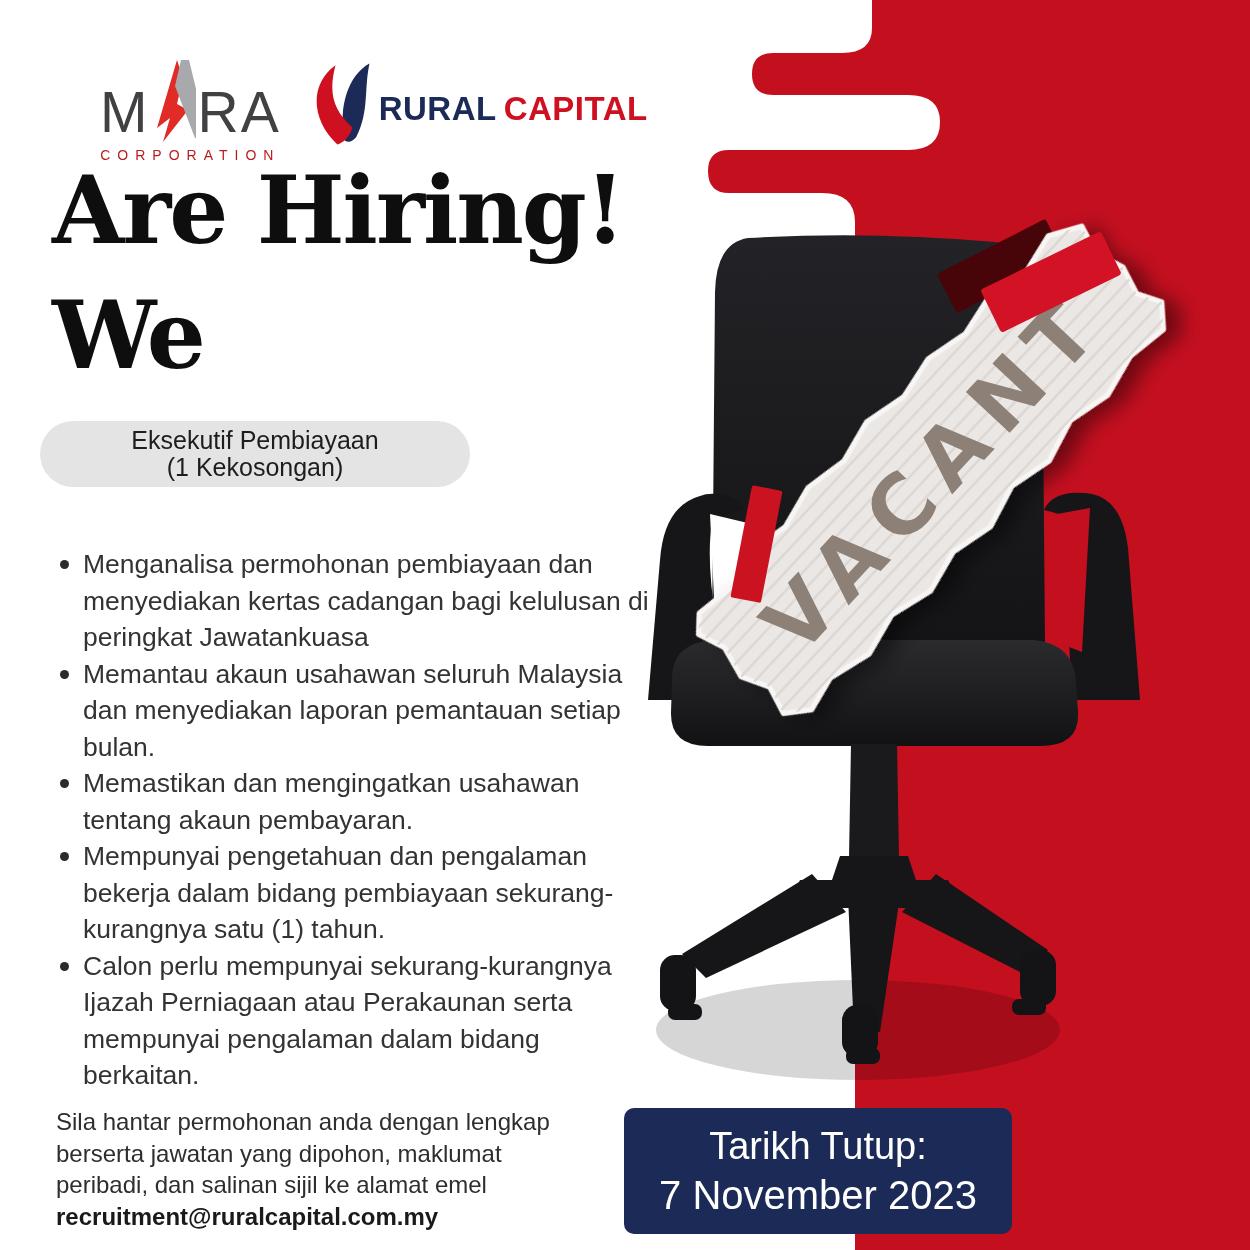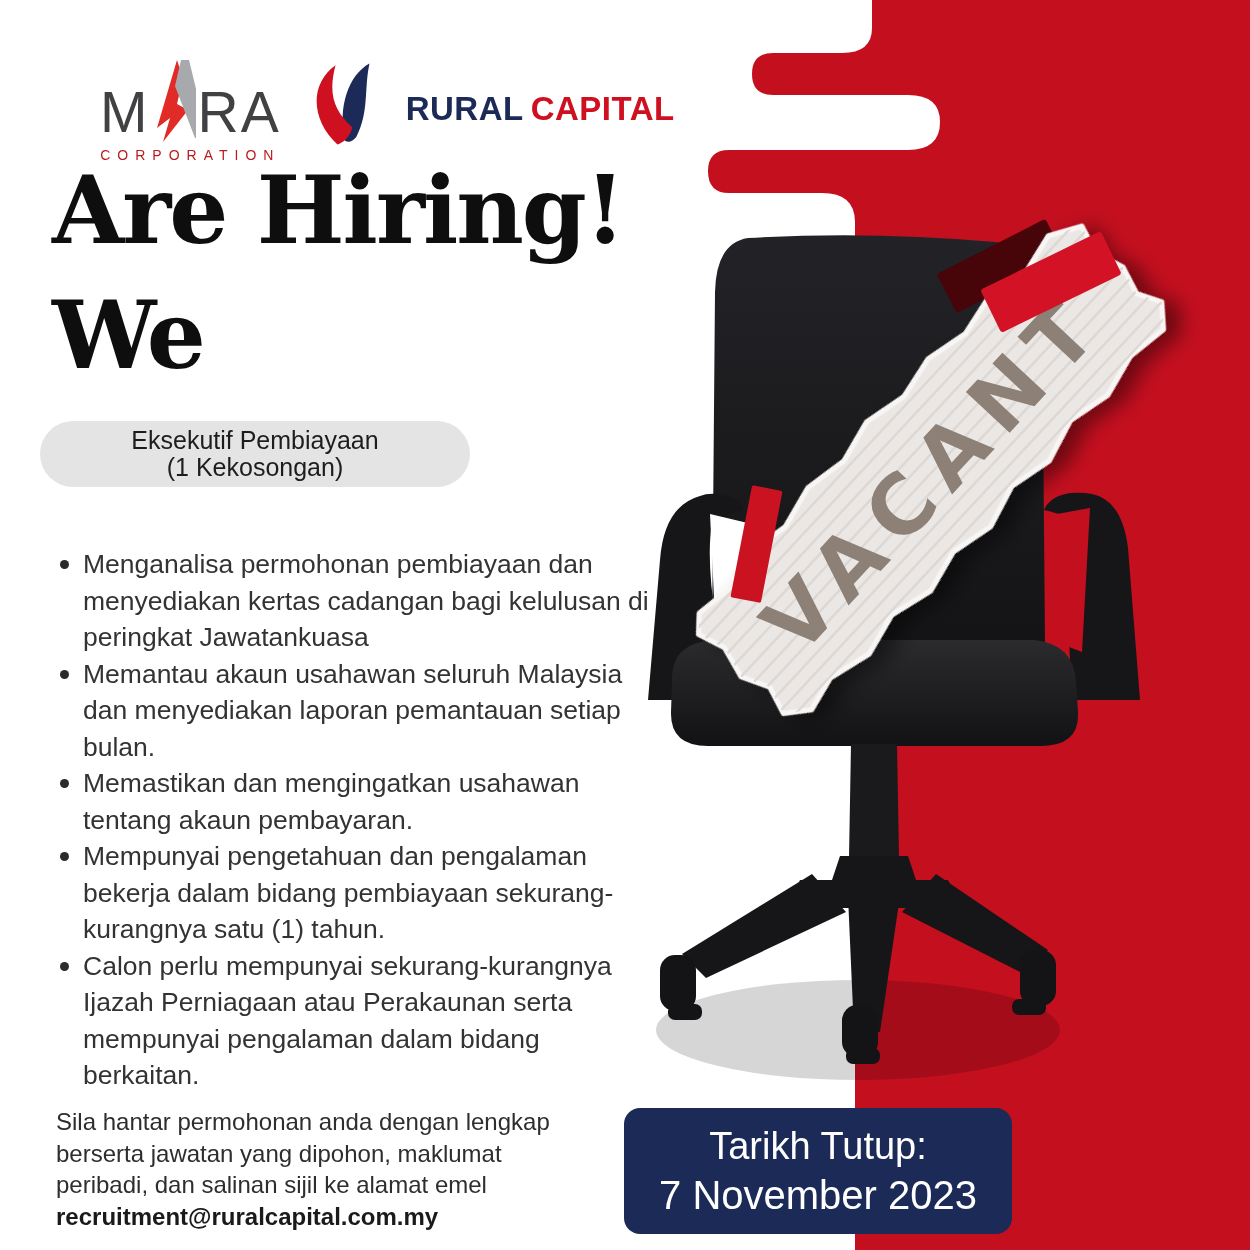--- a/index.html
+++ b/index.html
@@ -16,21 +16,21 @@
   .mara-word{display:flex;align-items:flex-end;line-height:1;}
   .mara-letter{
     font-size:57px;color:#414042;font-weight:400;letter-spacing:2px;
     font-family:"Liberation Sans",sans-serif;
   }
   .mara-a-glyph{width:46px;height:84px;margin:0 1px -1px 1px;}
   .mara-sub{
     margin-top:6px;font-size:14px;letter-spacing:7px;color:#b91c1c;
     white-space:nowrap;
   }
-  .rural-logo{display:flex;align-items:flex-start;margin-top:2px;gap:27px;}
+  .rural-logo{display:flex;align-items:flex-start;margin-top:2px;}
   .rural-mark{width:66px;height:88px;}
   .rural-words{display:flex;margin-top:30px;margin-left:2px;font-weight:bold;font-size:33px;letter-spacing:0.5px;}
   .rural-w1{color:#1b2a56;}
   .rural-w2{color:#cf1020;margin-left:7px;}
 
   
   .heading{
     left:52px;top:148px;width:640px;
     font-family:"DejaVu Serif",serif;font-weight:bold;
     font-size:93px;line-height:125px;color:#0e0e0e;letter-spacing:-2px;
@@ -48,21 +48,21 @@
   .bullets ul{list-style:none;margin:16px;padding:0;}
   .bullets li{display:flex;gap:14px;font-size:26.5px;line-height:36.5px;}
   .dot{width:9px;height:9px;border-radius:50%;background:#2b2b2b;flex:0 0 9px;margin-top:14px;}
 
   
   .footer{left:56px;top:1106px;width:525px;font-size:24px;line-height:31.5px;color:#2e2e2e;}
   .footer .email{font-weight:bold;color:#1a1a1a;}
 
   
   .closing-box{
-    left:624px;top:1108px;width:388px;height:126px;border-radius:16px;
+    left:624px;top:1108px;width:388px;height:126px;border-radius:10px;
     background:#1b2a56;color:#ffffff;display:flex;flex-direction:column;
     justify-content:center;align-items:center;z-index:3;
   }
   .closing-box .label{font-size:38px;line-height:48px;}
   .closing-box .date{font-size:40px;line-height:50px;}
 
   
   .scene{left:0;top:0;width:1250px;height:1250px;z-index:0;}
   .content{z-index:2;}
   .vacant-text{

